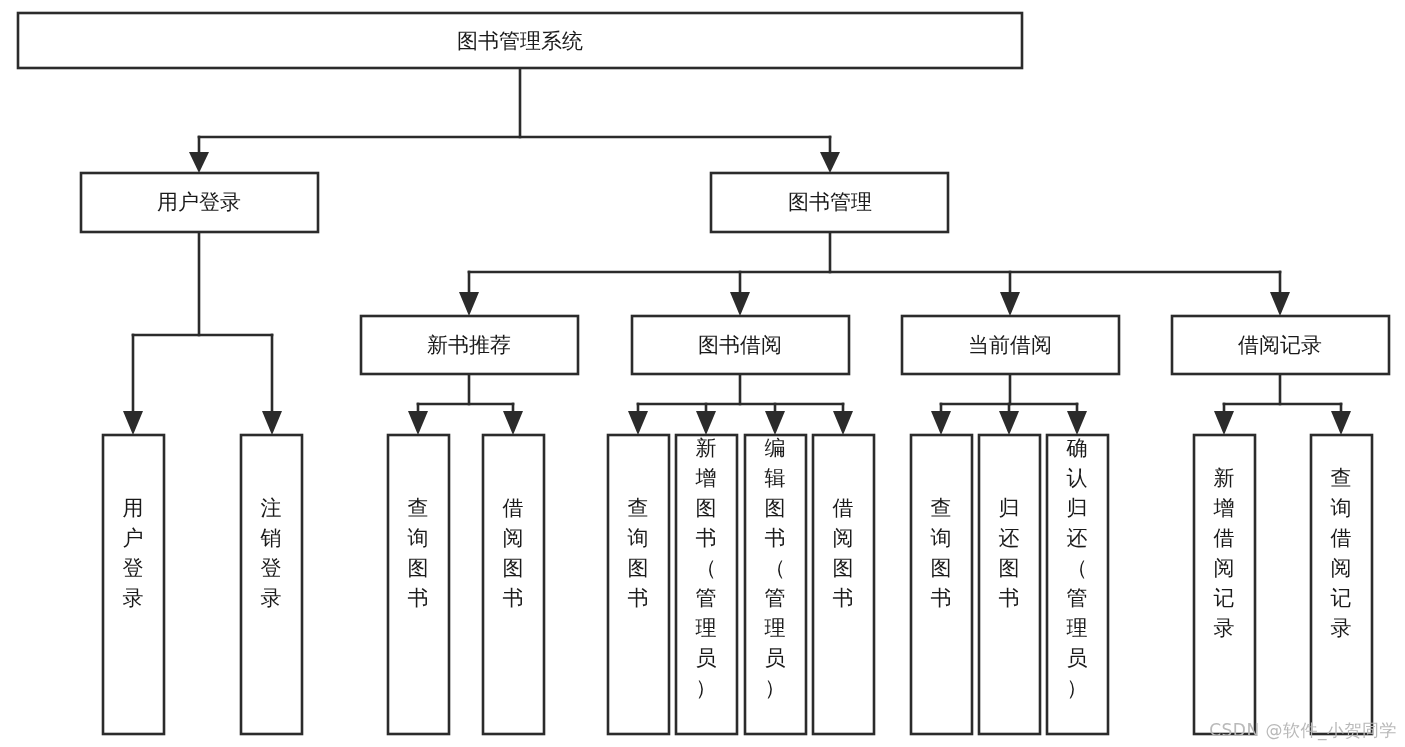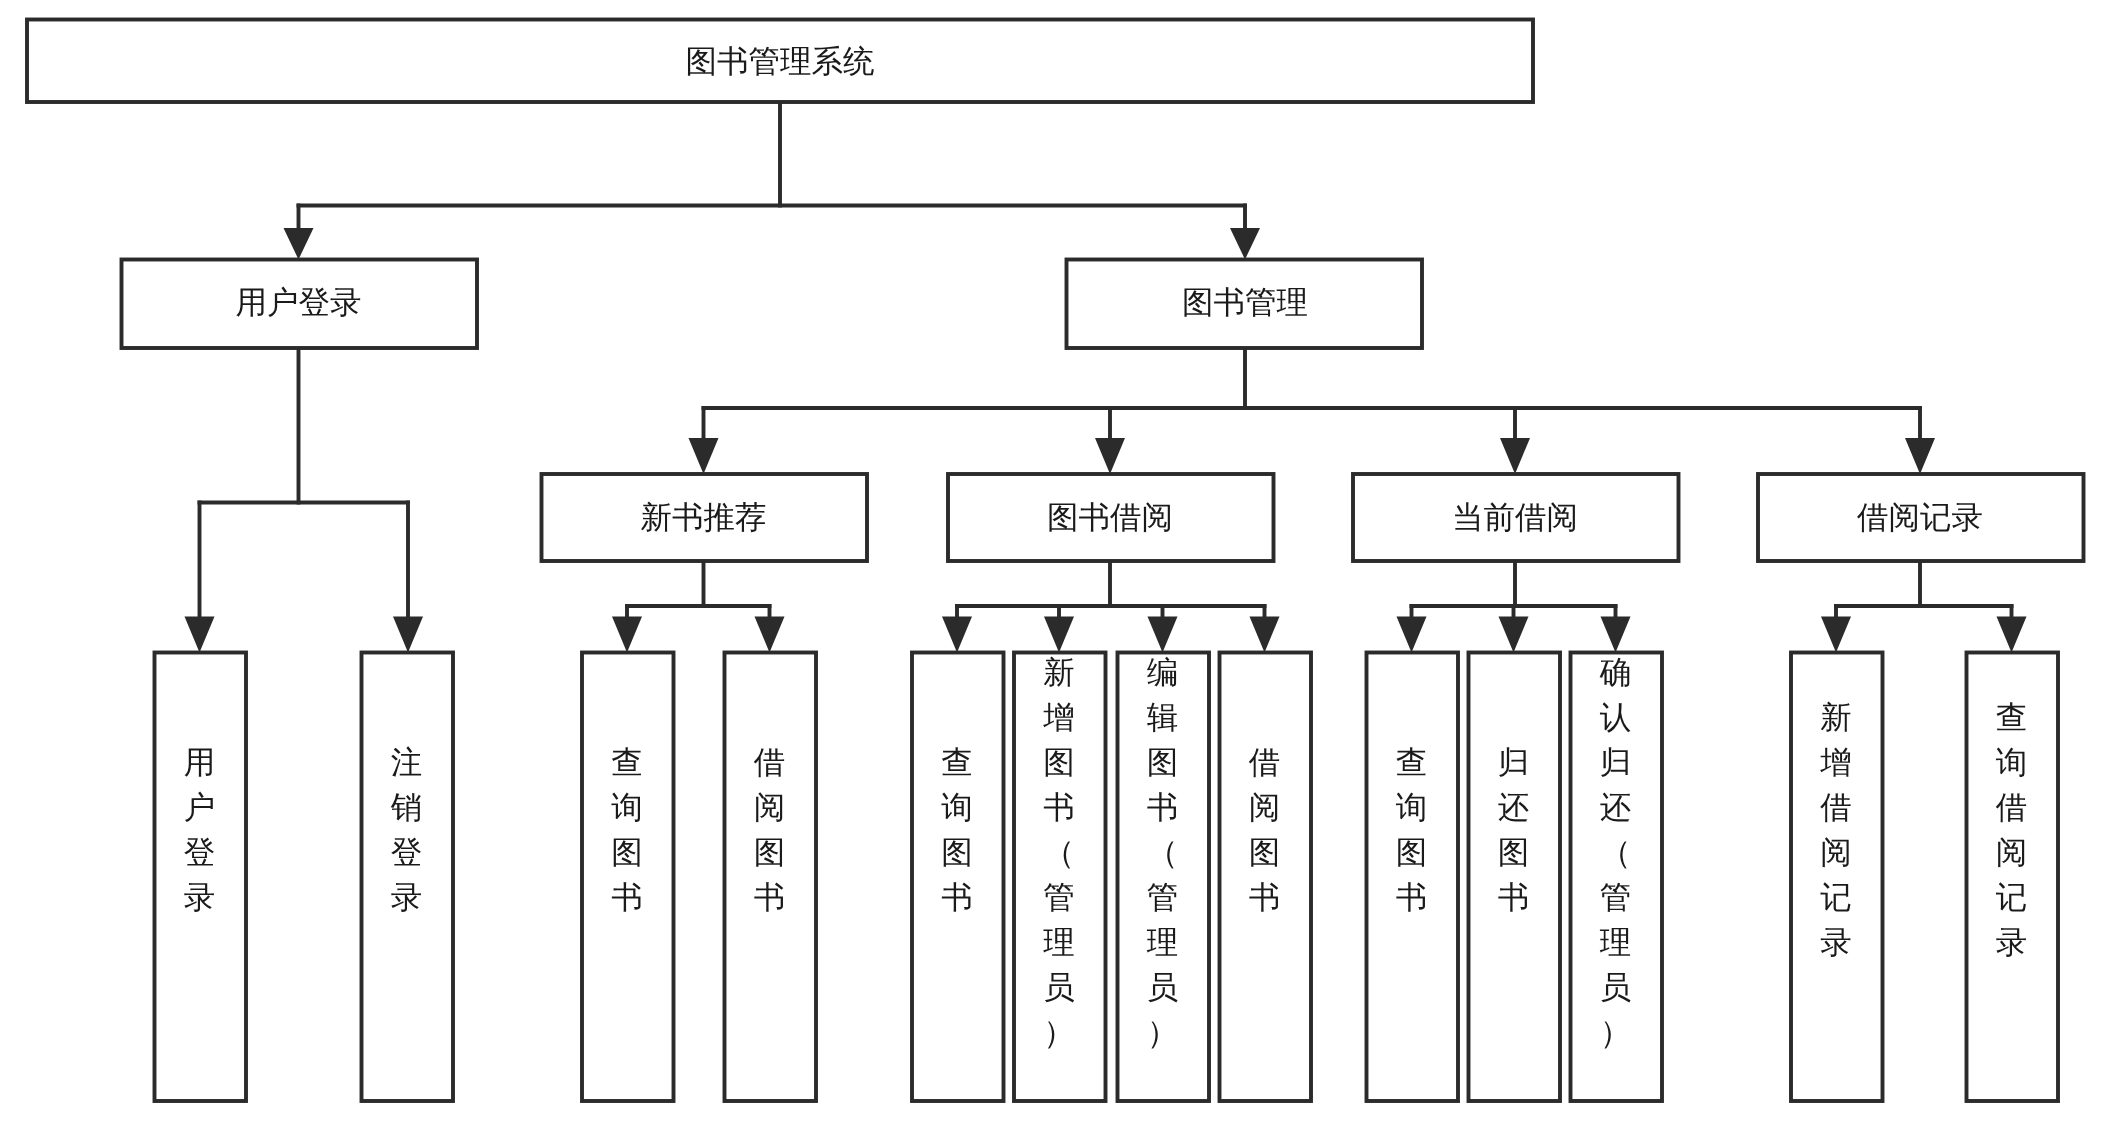--- a/index.html
+++ b/index.html
@@ -220,13 +220,14 @@
       <rect class="node-rect" x="1194" y="435" width="61" height="299"></rect>
       <text class="node-label-v" x="1224" y="485"><tspan x="1224" y="485">新</tspan><tspan x="1224" y="515">增</tspan><tspan x="1224" y="545">借</tspan><tspan x="1224" y="575">阅</tspan><tspan x="1224" y="605">记</tspan><tspan x="1224" y="635">录</tspan></text>
     </g>
     <g>
       <rect class="node-rect" x="1311" y="435" width="61" height="299"></rect>
       <text class="node-label-v" x="1341" y="485"><tspan x="1341" y="485">查</tspan><tspan x="1341" y="515">询</tspan><tspan x="1341" y="545">借</tspan><tspan x="1341" y="575">阅</tspan><tspan x="1341" y="605">记</tspan><tspan x="1341" y="635">录</tspan></text>
     </g>
 
   </svg>
 
+  <div class="watermark">CSDN @软件_小贺同学</div>
 </div>
 
 </body></html>

